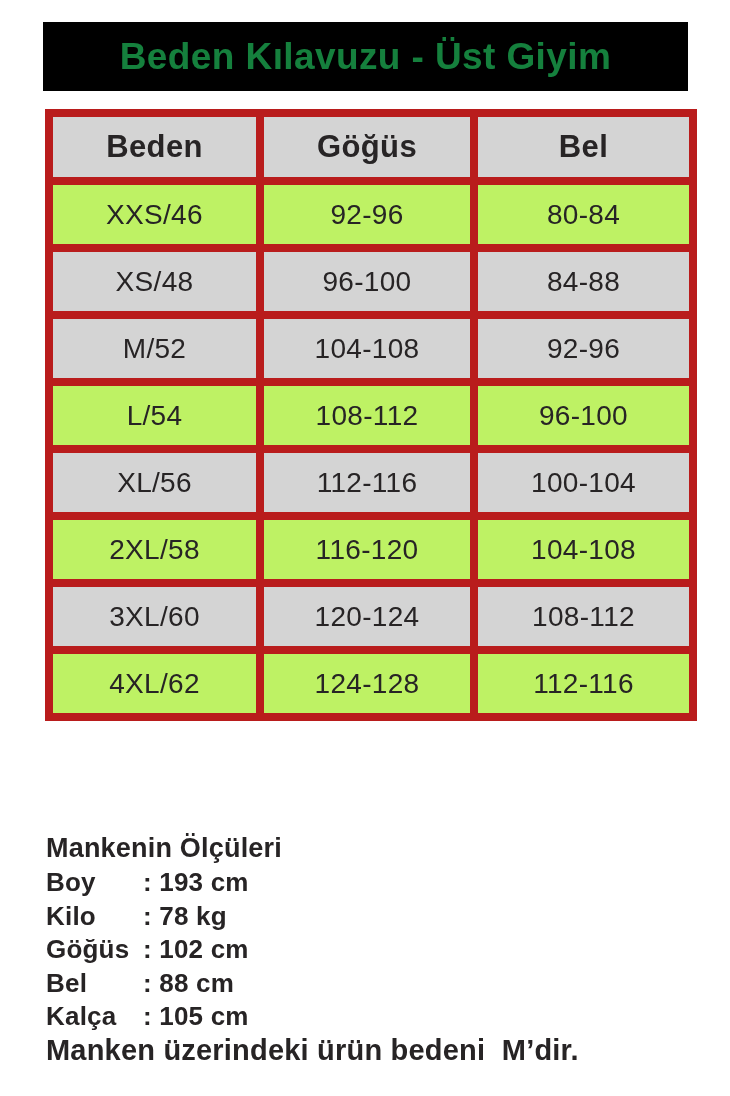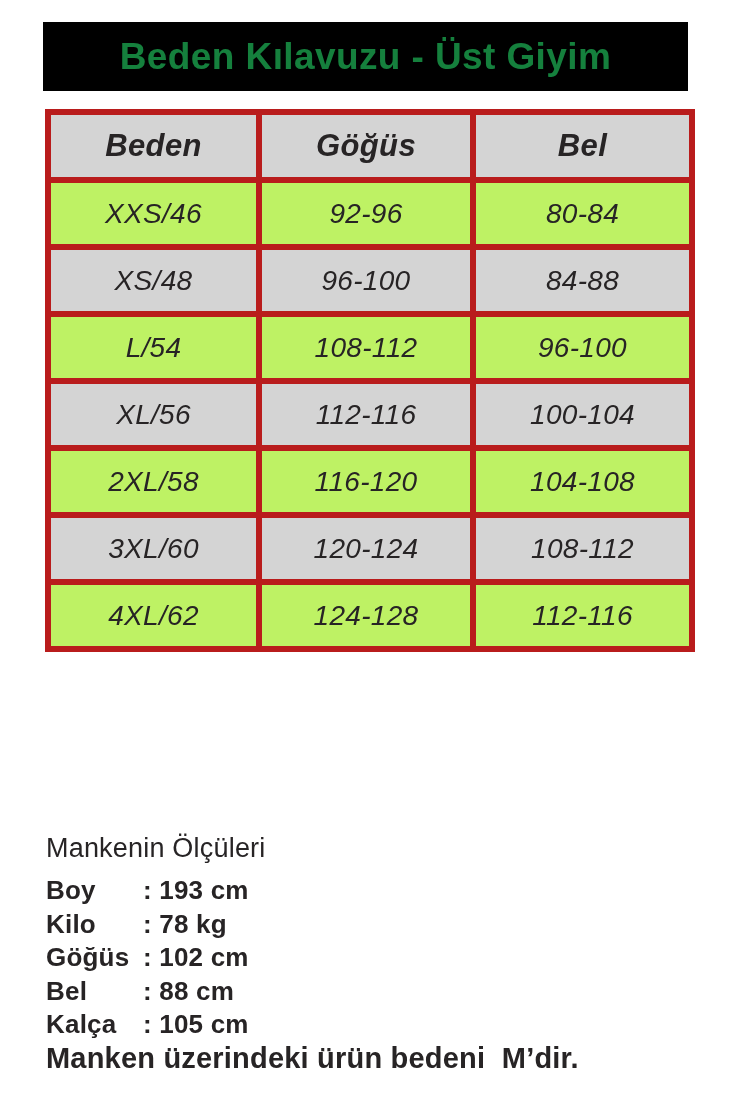--- a/index.html
+++ b/index.html
@@ -35,24 +35,23 @@
     left: 45px; top: 109px;
     width: 644px;
     border-collapse: collapse;
     table-layout: fixed;
     border: 3px solid #2e2c2d;
   }
   table.size-table col.c1 { width: 211px; }
   table.size-table col.c2 { width: 214px; }
   table.size-table col.c3 { width: 219px; }
   table.size-table th, table.size-table td {
-    border: 6px solid #b91c1c;
+    border: 8px solid #b91c1c;
     text-align: center;
     vertical-align: middle;
-    font-style: italic;
   }
   table.size-table th {
     height: 68px;
     background: #d4d4d4;
     font-size: 31px;
     font-weight: 700;
     letter-spacing: 0.4px;
     color: #272425;
   }
   table.size-table td {
@@ -65,23 +64,23 @@
   table.size-table tr.shaded td { background: #d4d4d4; }
 
   
   .model-info {
     position: absolute;
     left: 46px; top: 833px;
     width: 640px;
   }
   .model-info h2 {
     font-size: 27px;
-    font-weight: 400;
+    font-weight: 700;
     letter-spacing: 0.2px;
-    margin-bottom: 10px;
+    margin-bottom: 2px;
   }
   .measure-row {
     display: flex;
     font-size: 26px;
     font-weight: 700;
     line-height: 33.5px;
     letter-spacing: 0.2px;
   }
   .measure-row .m-label { width: 97px; flex: 0 0 97px; }
   .measure-row .m-value { white-space: pre-wrap; }
@@ -118,20 +117,25 @@
     <tbody>
       <tr>
         <td>XXS/46</td>
         <td>92-96</td>
         <td>80-84</td>
       </tr>
       <tr class="shaded">
         <td>XS/48</td>
         <td>96-100</td>
         <td>84-88</td>
+      </tr>
+      <tr class="shaded">
+        <td>M/52</td>
+        <td>104-108</td>
+        <td>92-96</td>
       </tr>
       <tr>
         <td>L/54</td>
         <td>108-112</td>
         <td>96-100</td>
       </tr>
       <tr class="shaded">
         <td>XL/56</td>
         <td>112-116</td>
         <td>100-104</td>

